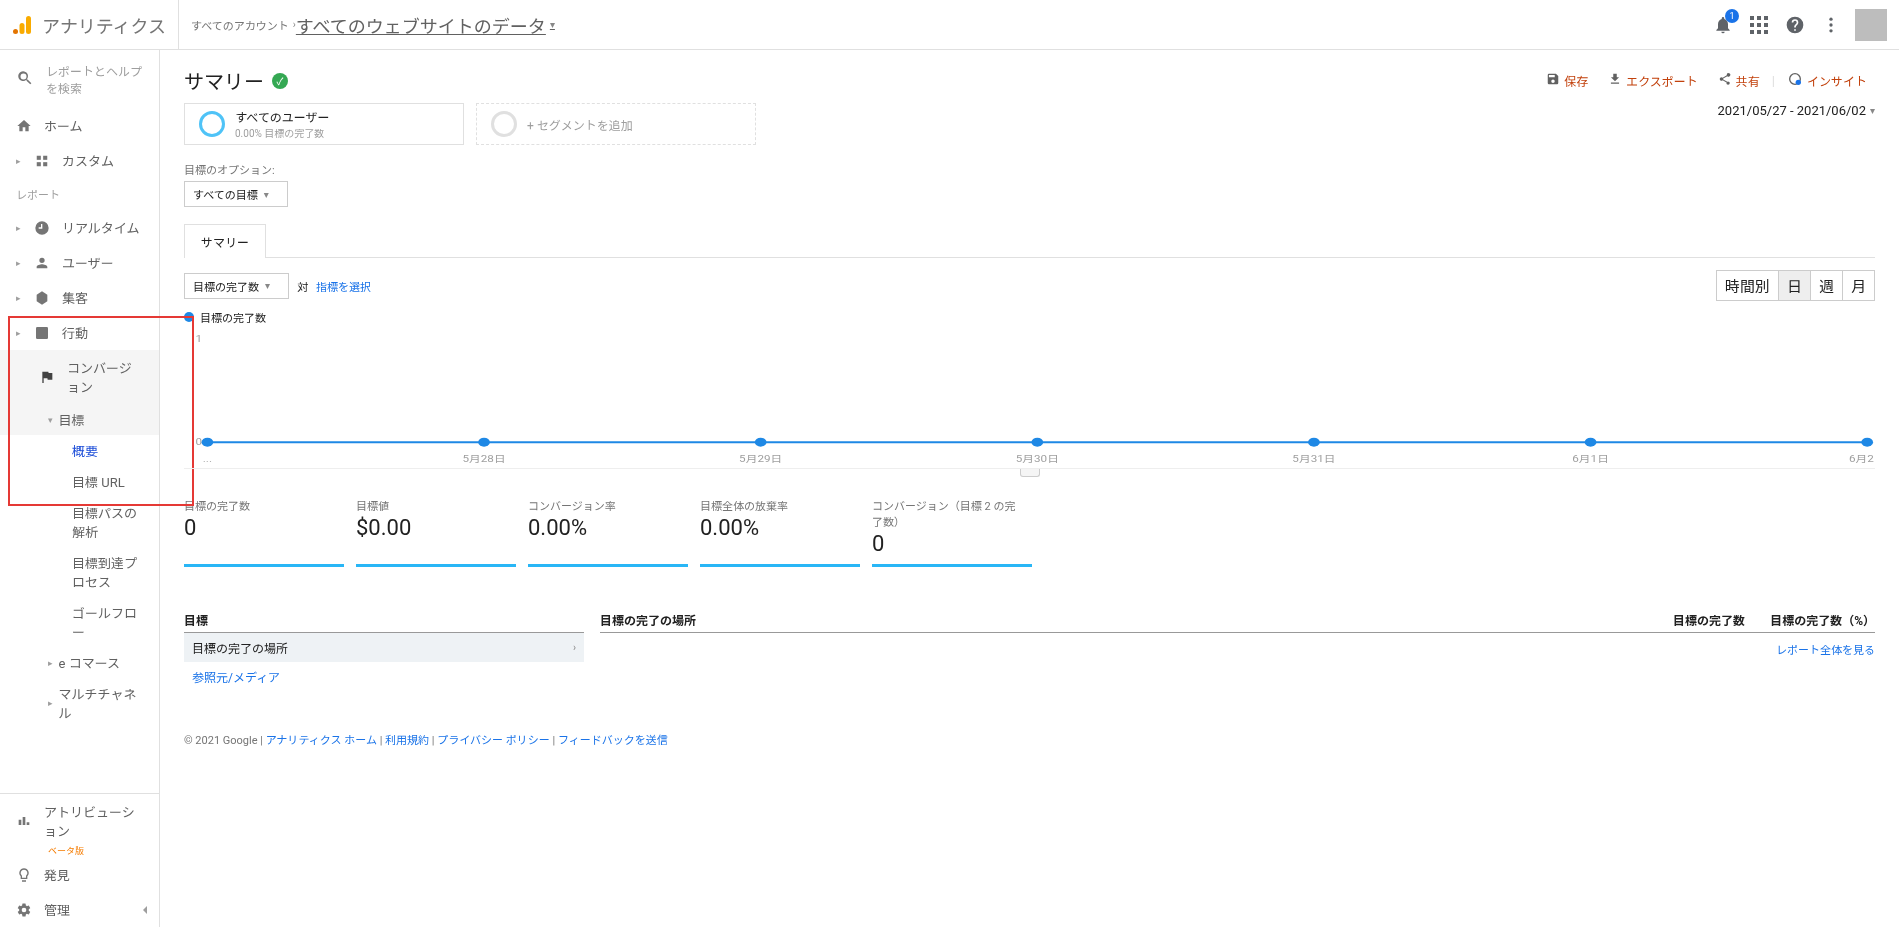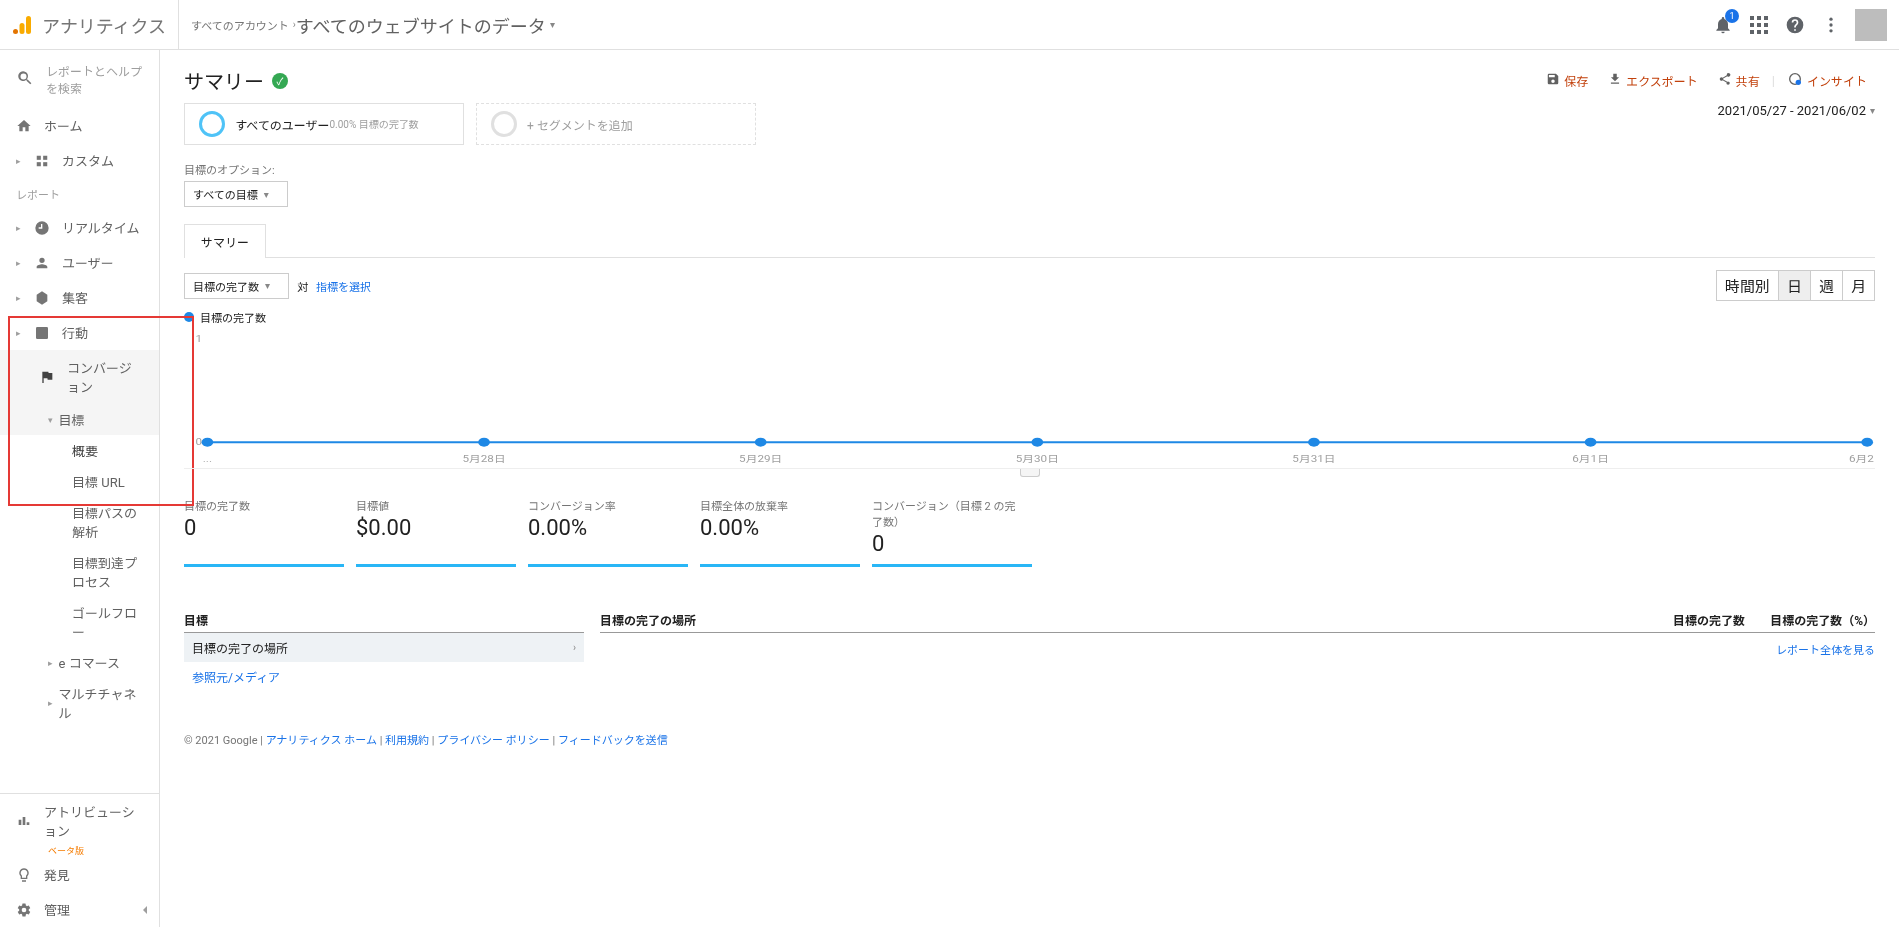--- a/index.html
+++ b/index.html
@@ -4,52 +4,52 @@
 <style>
 * { box-sizing: border-box; margin: 0; padding: 0; }
 body { font-family: Roboto, "Noto Sans JP", Arial, sans-serif; font-size: 13px; color: #212121; background: #fff; }
 .app { display: flex; flex-direction: column; height: 927px; width: 1899px; }
 .topbar { display: flex; align-items: center; height: 50px; border-bottom: 1px solid #e0e0e0; padding: 0 12px; }
 .logo-area { display: flex; align-items: center; gap: 8px; padding-right: 12px; border-right: 1px solid #e0e0e0; height: 100%; }
 .logo-icon svg { display: block; }
 .logo-text { font-size: 18px; color: #757575; }
 .account-info { display: flex; padding-left: 12px; }
 .account-breadcrumb { font-size: 11px; color: #757575; display: flex; align-items: center; gap: 4px; }
-.account-view { font-size: 18px; color: #616161; display: flex; align-items: center; gap: 4px; }
+.account-view { font-size: 18px; color: #616161; display: flex; align-items: center; gap: 4px; text-decoration: underline; }
 .topbar-right { margin-left: auto; display: flex; align-items: center; gap: 12px; }
 .top-icon { width: 24px; height: 24px; display: flex; align-items: center; justify-content: center; color: #5f6368; cursor: pointer; position: relative; }
 .badge { position: absolute; top: -4px; right: -4px; background: #1a73e8; color: #fff; border-radius: 50%; width: 14px; height: 14px; font-size: 9px; display: flex; align-items: center; justify-content: center; }
 .avatar { width: 32px; height: 32px; background: #bdbdbd; }
 .body { display: flex; flex: 1; overflow: hidden; }
 .sidebar { width: 160px; border-right: 1px solid #e0e0e0; display: flex; flex-direction: column; position: relative; }
 .search-row { display: flex; align-items: center; gap: 12px; padding: 12px 16px; color: #757575; }
 .nav { flex: 1; overflow-y: auto; }
 .nav-item { display: flex; align-items: center; gap: 12px; padding: 8px 16px; color: #616161; cursor: pointer; font-size: 13px; }
 .nav-item .mi { width: 16px; display:flex; align-items:center; justify-content:center; }
 .nav-section-label { padding: 8px 16px; color: #9e9e9e; font-size: 11px; }
 .nav-item.expanded { background: #f5f5f5; padding-left: 39px; }
 .nav-subitem { padding: 6px 16px 6px 48px; display:flex; align-items:center; gap:6px; cursor: pointer; color: #616161; }
 .nav-subsub { padding: 6px 16px 6px 72px; cursor: pointer; color: #616161; }
-.nav-subsub.active { color: #404040; }
+.nav-subsub.active { color: #1d4ed8; }
 .red-box { position: absolute; border: 2px solid #e53935; pointer-events: none; }
 .sidebar-bottom { border-top: 1px solid #e0e0e0; }
 .beta-label { font-size: 9px; color: #f57c00; padding-left: 48px; margin-top:-4px;}
 .collapse-btn { position: absolute; bottom: 6px; right: 6px; color: #9e9e9e; cursor: pointer; }
 .main { flex: 1; overflow-y: auto; padding: 0; background: #fff; }
 .main-header { display: flex; align-items: center; padding: 16px 24px 8px; }
 .page-title { font-size: 20px; display: flex; align-items: center; gap: 8px; }
 .verified { width: 16px; height: 16px; background: #34a853; border-radius: 50%; display: inline-flex; align-items: center; justify-content: center; color: #fff; font-size: 10px; }
 .main-actions { margin-left: auto; display: flex; gap: 4px; align-items: center; }
 .action-btn { display: flex; align-items: center; gap: 4px; padding: 4px 8px; color: #c2410c; cursor: pointer; font-size: 12px; }
 .content { padding: 0 24px 24px; }
 .row1 { display: flex; gap: 12px; align-items: flex-start; }
 .segment-card { border: 1px solid #e0e0e0; padding: 10px 14px; display: flex; align-items: center; gap: 10px; width: 280px; height: 42px; }
 .segment-circle { width: 26px; height: 26px; border: 3px solid #4fc3f7; border-radius: 50%; }
 .segment-circle.gray { border-color: #e0e0e0; }
-.segment-text { display: flex; flex-direction: row; }
+.segment-text { display: flex; flex-direction: column; }
 .segment-label { font-size: 12px; }
 .segment-sub { font-size: 10px; color: #9e9e9e; }
 .add-segment { color: #9e9e9e; font-size: 12px; }
 .date-range { margin-left: auto; font-size: 13px; display: flex; align-items: center; gap: 4px; cursor: pointer; }
 .opts-row { margin-top: 16px; }
 .opts-label { font-size: 11px; color: #757575; margin-bottom: 4px; }
 .select-box { border: 1px solid #ccc; padding: 4px 18px 4px 8px; font-size: 11px; display: inline-flex; align-items:center; gap:6px; cursor:pointer; background:#fff;}
 .tabbar { margin-top: 16px; border-bottom: 1px solid #e0e0e0; display: flex; }
 .tab { padding: 8px 16px; border: 1px solid #e0e0e0; border-bottom: none; background: #fff; font-size: 12px; cursor: pointer; position:relative; top:1px;}
 .chart-controls { display: flex; align-items: center; gap: 8px; margin-top: 12px; font-size: 11px; }

